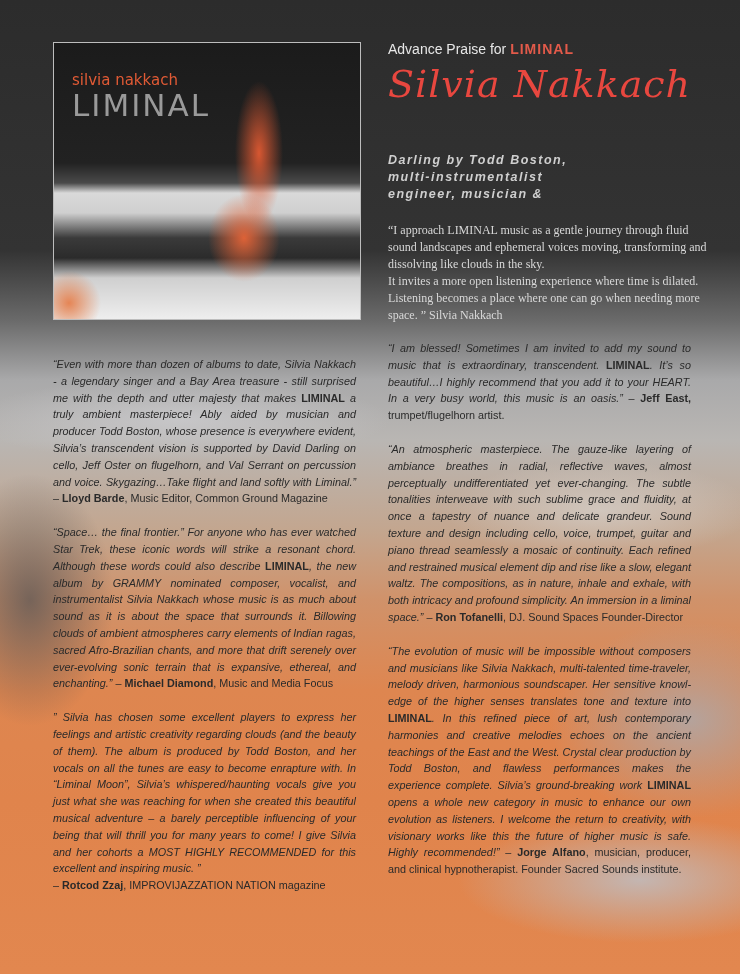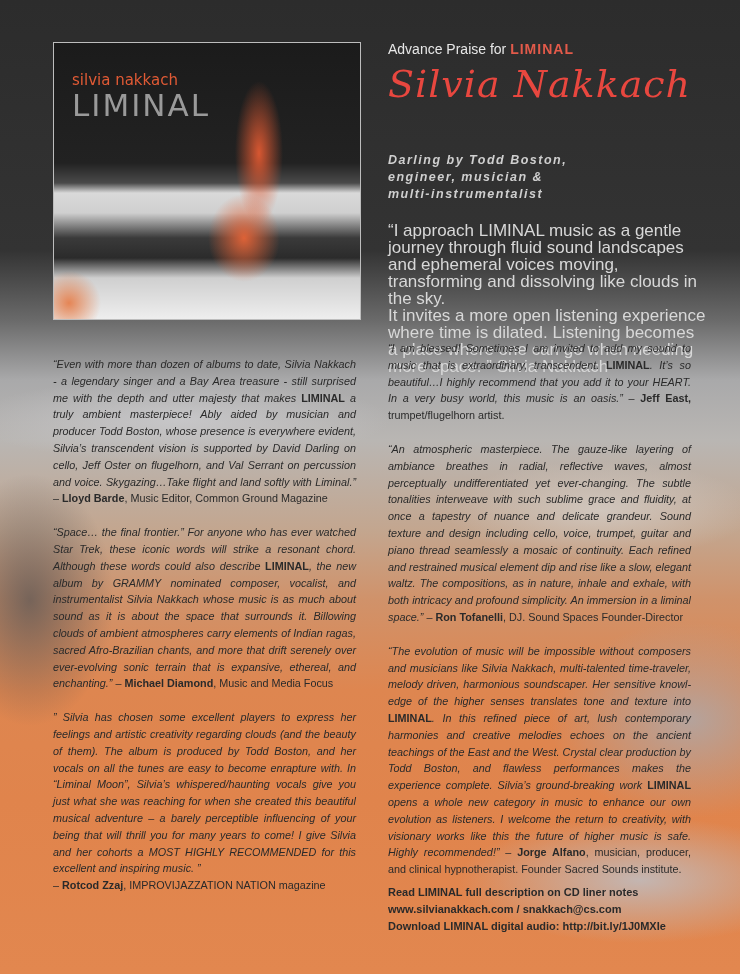--- a/index.html
+++ b/index.html
@@ -19,21 +19,21 @@
       radial-gradient(ellipse 45px 55px at 190px 195px, rgba(230,100,55,0.95), rgba(230,100,55,0) 80%),
       radial-gradient(ellipse 40px 40px at 15px 260px, rgba(230,110,50,0.8), rgba(230,110,50,0) 80%),
       linear-gradient(180deg,#1b1b1b 0px,#222 120px,#4a4a4a 140px,#d9d9d9 150px,#cfcfcf 170px,#3a3a3a 195px,#2b2b2b 215px,#cfcfcf 235px,#eeeeee 276px);}
   .cover-artist{position:absolute;left:18px;top:28px;color:#e05a35;font-size:15px;font-family:"DejaVu Sans",sans-serif;}
   .cover-title{position:absolute;left:18px;top:44px;color:#9a9a9a;font-size:31px;letter-spacing:2px;font-family:"DejaVu Sans",sans-serif;}
   .right-head{position:absolute;left:388px;top:40px;width:330px;}
   .adv{color:#e7e7e7;font-size:14px;}
   .adv b{color:#e25a4a;letter-spacing:1px;}
   .signature{position:absolute;left:388px;top:62px;color:#e8473f;font-family:"DejaVu Serif",serif;font-style:italic;font-size:38px;letter-spacing:1px;}
   .produced{position:absolute;left:388px;top:152px;width:330px;color:#cfcfcf;font-style:italic;font-weight:bold;font-size:12.5px;line-height:17px;letter-spacing:1.5px;}
-  .quote-ns{position:absolute;left:388px;top:222px;width:320px;color:#d8d8d8;font-size:17px;line-height:17px;}
+  .quote-ns{position:absolute;left:388px;top:222px;width:320px;color:#d8d8d8;font-size:12px;line-height:17px;font-family:Liberation Serif, serif;}
   .col{position:absolute;width:303px;color:#2a2a2a;font-size:10.8px;line-height:16.8px;text-align:justify;}
   .col-left{left:53px;top:356px;}
   .col-right{left:388px;top:340px;}
   .review{margin:0 0 17px 0;}
   .review i{font-style:italic;}
   .review b{font-weight:bold;}
   .contact{font-weight:bold;font-size:11px;line-height:17px;color:#2a2a2a;}
 </style>
 </head>
 <body>
@@ -46,22 +46,22 @@
   </div>
 
   <div class="right-head">
     <span class="adv"><span>Advance Praise for </span><b>LIMINAL</b></span>
   </div>
 
   <div class="signature">Silvia Nakkach</div>
 
   <div class="produced">
     <div>Darling by Todd Boston,</div>
+    <div>multi-instrumentalist</div>
     <div>engineer, musician &amp;</div>
-    <div>multi-instrumentalist</div>
   </div>
 
   <div class="quote-ns">
     <div>“I approach LIMINAL music as a gentle journey through fluid sound landscapes and ephemeral voices moving, transforming and dissolving like clouds in the sky.</div>
     <div>It invites a more open listening experience where time is dilated.  Listening becomes a place where one can go when needing more space. ” Silvia Nakkach</div>
   </div>
 
   <div class="col col-left">
     <p class="review"><i>“Even with more than dozen of albums to date, Silvia Nakkach - a legendary singer and a Bay Area treasure - still surprised me with the depth and utter majesty that makes </i><b>LIMINAL</b><i> a truly ambient masterpiece! Ably aided by musician and producer Todd Boston, whose presence is everywhere evident, Silvia’s transcendent vision is supported by David Darling on cello, Jeff Oster on flugelhorn, and Val Serrant on percussion and voice. Skygazing…Take flight and land softly with Liminal.” – </i><b>Lloyd Barde</b><span>, Music Editor, Common Ground Magazine</span></p>
 
@@ -71,20 +71,15 @@
 
   </div>
 
   <div class="col col-right">
     <p class="review"><i>“I am blessed! Sometimes I am invited to add my sound to music that is extraordinary, transcendent. </i><b>LIMINAL</b><i>. It’s so beautiful…I highly recommend that you add it to your HEART. In a very busy world, this music is an oasis.” – </i><b>Jeff East,</b><span> trumpet/flugelhorn artist.</span></p>
 
     <p class="review"><i>“An atmospheric masterpiece. The gauze-like layering of ambiance breathes in radial, reflective waves, almost perceptually undiffer­entiated yet ever-changing. The subtle tonalities interweave with such sublime grace and fluidity, at once a tapestry of nuance and delicate grandeur. Sound texture and design including cello, voice, trumpet, guitar and piano thread seamlessly a mosaic of continuity. Each refined and restrained musical element dip and rise like a slow, elegant waltz. The compositions, as in nature, inhale and exhale, with both intricacy and profound simplicity. An immersion in a liminal space.”  – </i><b>Ron Tofanelli</b><span>, DJ. Sound Spaces Founder-Director</span></p>
 
     <p class="review" style="margin-bottom:6px;"><i>“The evolution of music will be impossible without composers and musicians like Silvia Nakkach, multi-talented time-traveler, melody driven, harmonious soundscaper. Her sensitive knowl­edge of the higher senses translates tone and texture into </i><b>LIMINAL</b><i>. In this refined piece of art, lush contemporary harmo­nies and creative melodies echoes on the ancient teachings of the East and the West. Crystal clear production by Todd Boston, and flawless performances makes the experience complete. Silvia’s ground-breaking work </i><b>LIMINAL</b><i> opens a whole new category in music to enhance our own evolution as listeners. I welcome the return to creativity, with visionary works like this the future of higher music is safe.  Highly recommended!” – </i><b>Jorge Alfano</b><span>, musician, producer, and clinical hypnotherapist. Founder Sacred Sounds institute.</span></p>
 
-    <div class="contact">
-      <div>Read LIMINAL full description on CD liner notes</div>
-      <div>www.silvianakkach.com   /   snakkach@cs.com</div>
-      <div>Download LIMINAL digital audio: http://bit.ly/1J0MXIe</div>
-    </div>
   </div>
 
 </div>
 
 </body></html>

